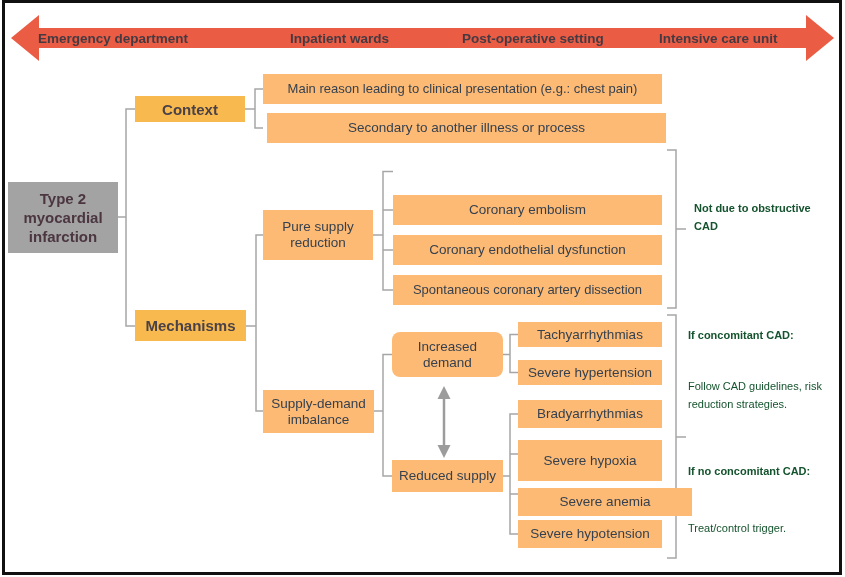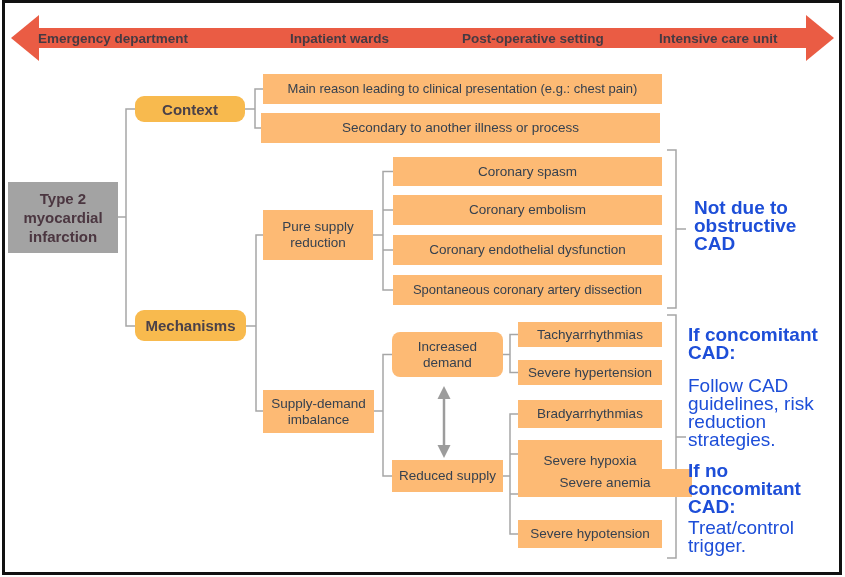--- a/index.html
+++ b/index.html
@@ -14,28 +14,28 @@
   }
   
   .tl-body { position:absolute; left:38px; top:28px; width:769px; height:20px; background:#ea5c44; }
   .tl-head { position:absolute; width:0; height:0; border-top:23px solid transparent; border-bottom:23px solid transparent; }
   .tl-head.left  { left:11px;  top:15px; border-right:28px solid #ea5c44; }
   .tl-head.right { left:806px; top:15px; border-left:28px solid #ea5c44; }
   .tl-label { position:absolute; top:30px; height:18px; line-height:18px; font-weight:bold; font-size:13.5px; color:#463a42; white-space:nowrap; }
   
   .node { position:absolute; display:flex; align-items:center; justify-content:center; text-align:center; box-sizing:border-box; padding:2px 5px; }
   .red    { background:#a3a3a3; font-weight:bold; font-size:15px; line-height:19px; color:#4b3640; }
-  .orange { background:#f8ba4e; font-weight:bold; font-size:15px; color:#4a4149;border-radius:9px; }
+  .orange { background:#f8ba4e; font-weight:bold; font-size:15px; color:#4a4149; }
   .blue   { background:#fdba74; font-size:13.5px; line-height:16px; color:#36414f; }
   .nowrap { white-space:nowrap; }
   .fs13 { font-size:13px; }
   
   svg.wires { position:absolute; left:0; top:0; }
   
-  .ann { position:absolute; font-size:19px; line-height:18px; color:#1d4ed8; }
+  .ann { position:absolute; font-size:11px; line-height:18px; color:#14532d; }
   .ann.bold { font-weight:bold; }
 </style>
 </head>
 <body>
 
 <div id="figure">
 
   <div class="frame"></div>
 
   <div class="tl-head left"></div>
@@ -71,39 +71,38 @@
       <line x1="444" y1="397" x2="444" y2="447" stroke="#9c9c9c" stroke-width="2.5"></line>
       <polygon points="437.5,399 450.5,399 444,386" fill="#9c9c9c"></polygon>
       <polygon points="437.5,445 450.5,445 444,458" fill="#9c9c9c"></polygon>
     </g>
   </svg>
 
   <div class="node red" style="left:8px; top:182px; width:110px; height:71px;">Type 2 myocardial infarction</div>
 
   <div class="node orange" style="left:135px; top:96px; width:110px; height:26px;">Context</div>
   <div class="node blue nowrap fs13" style="left:263px; top:74px; width:399px; height:30px;">Main reason leading to clinical presentation (e.g.: chest pain)</div>
-  <div class="node blue nowrap" style="left:261px; top:113px; width:399px; height:30px;">Secondary to another illness or process</div>
+  <div class="node blue nowrap" style="left:267px; top:113px; width:399px; height:30px;">Secondary to another illness or process</div>
 
   <div class="node orange" style="left:135px; top:310px; width:111px; height:31px;">Mechanisms</div>
 
   <div class="node blue" style="left:263px; top:210px; width:110px; height:50px;">Pure supply reduction</div>
-  <div class="node blue nowrap" style="left:393px; top:157px; width:269px; height:29px;">Coronary spasm</div>
   <div class="node blue nowrap" style="left:393px; top:195px; width:269px; height:30px;">Coronary embolism</div>
   <div class="node blue nowrap" style="left:393px; top:235px; width:269px; height:30px;">Coronary endothelial dysfunction</div>
   <div class="node blue nowrap fs13" style="left:393px; top:275px; width:269px; height:30px;">Spontaneous coronary artery dissection</div>
 
   <div class="node blue" style="left:263px; top:390px; width:111px; height:43px;">Supply-demand imbalance</div>
   <div class="node blue" style="left:392px; top:332px; width:111px; height:45px;border-radius:8px;">Increased demand</div>
   <div class="node blue nowrap" style="left:392px; top:460px; width:111px; height:32px;">Reduced supply</div>
 
   <div class="node blue nowrap" style="left:518px; top:322px; width:144px; height:25px;">Tachyarrhythmias</div>
   <div class="node blue nowrap" style="left:518px; top:360px; width:144px; height:25px;">Severe hypertension</div>
   <div class="node blue nowrap" style="left:518px; top:400px; width:144px; height:28px;">Bradyarrhythmias</div>
   <div class="node blue nowrap" style="left:518px; top:440px; width:144px; height:41px;">Severe hypoxia</div>
-  <div class="node blue nowrap" style="left:518px; top:469px; width:174px; height:28px;">Severe anemia</div>
+  <div class="node blue nowrap" style="left:518px; top:488px; width:174px; height:28px;">Severe anemia</div>
   <div class="node blue nowrap" style="left:518px; top:520px; width:144px; height:28px;">Severe hypotension</div>
 
   <div class="ann bold" style="left:694px; top:199px; width:140px;">Not due to obstructive CAD</div>
   <div class="ann bold" style="left:688px; top:326px; width:142px;">If concomitant CAD:</div>
   <div class="ann" style="left:688px; top:377px; width:146px;">Follow CAD guidelines, risk reduction strategies.</div>
   <div class="ann bold" style="left:688px; top:462px; width:146px;">If no concomitant CAD:</div>
   <div class="ann" style="left:688px; top:519px; width:152px;">Treat/control trigger.</div>
 
 </div>
 

